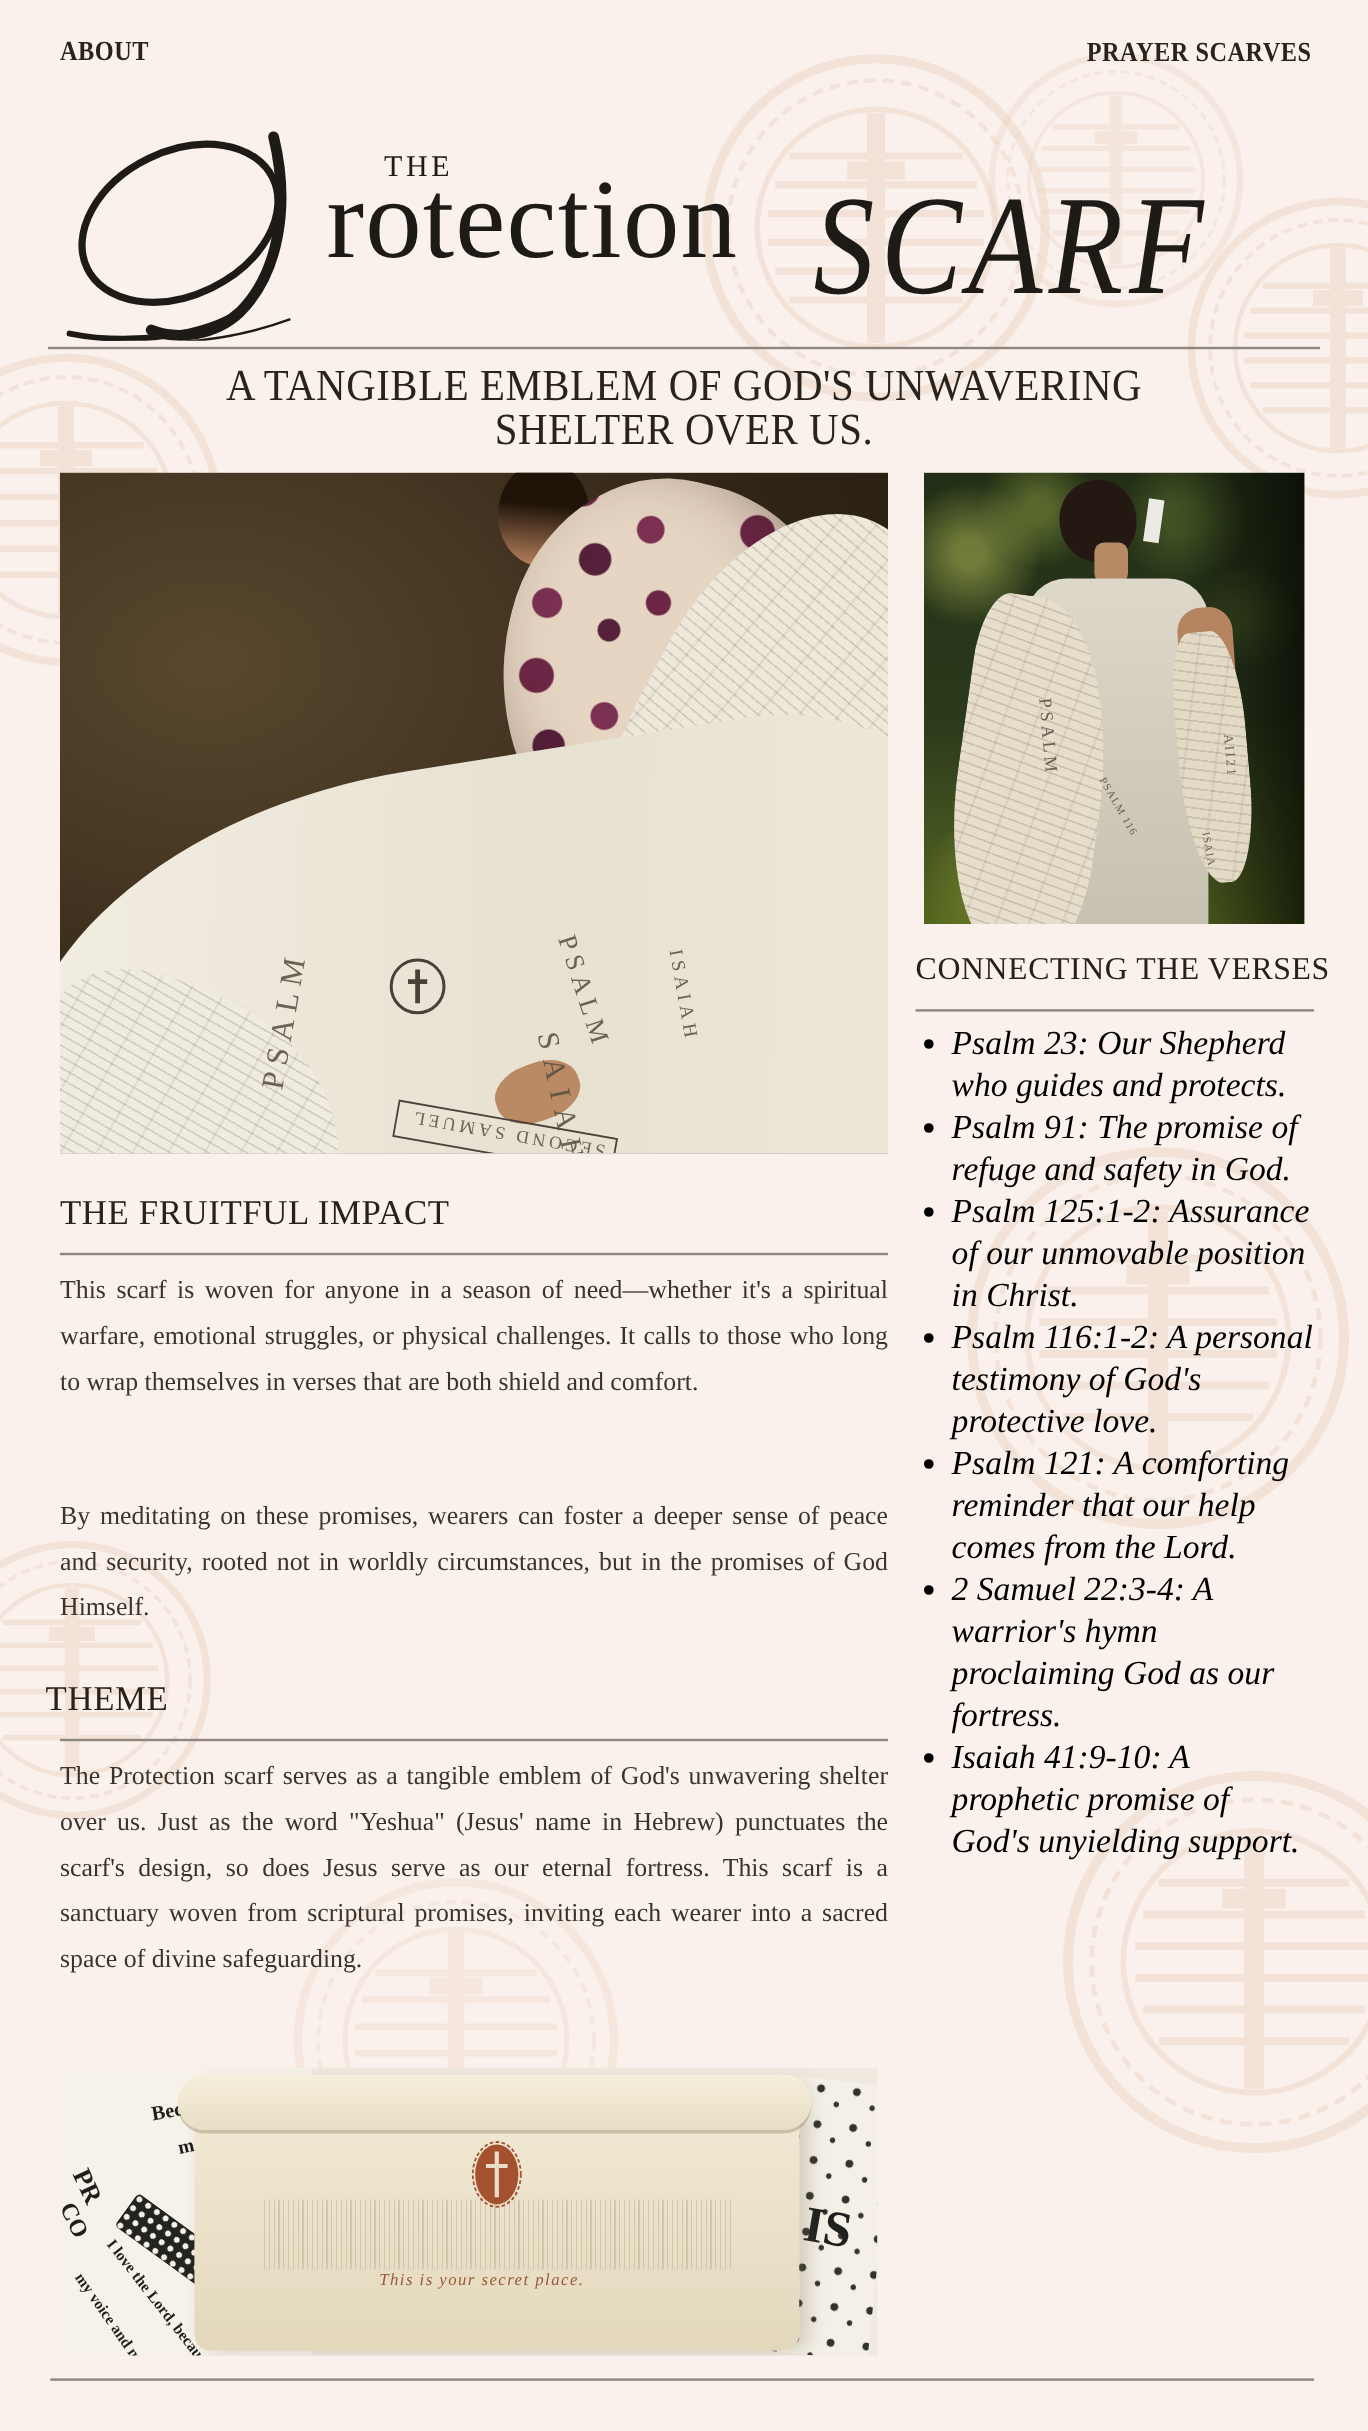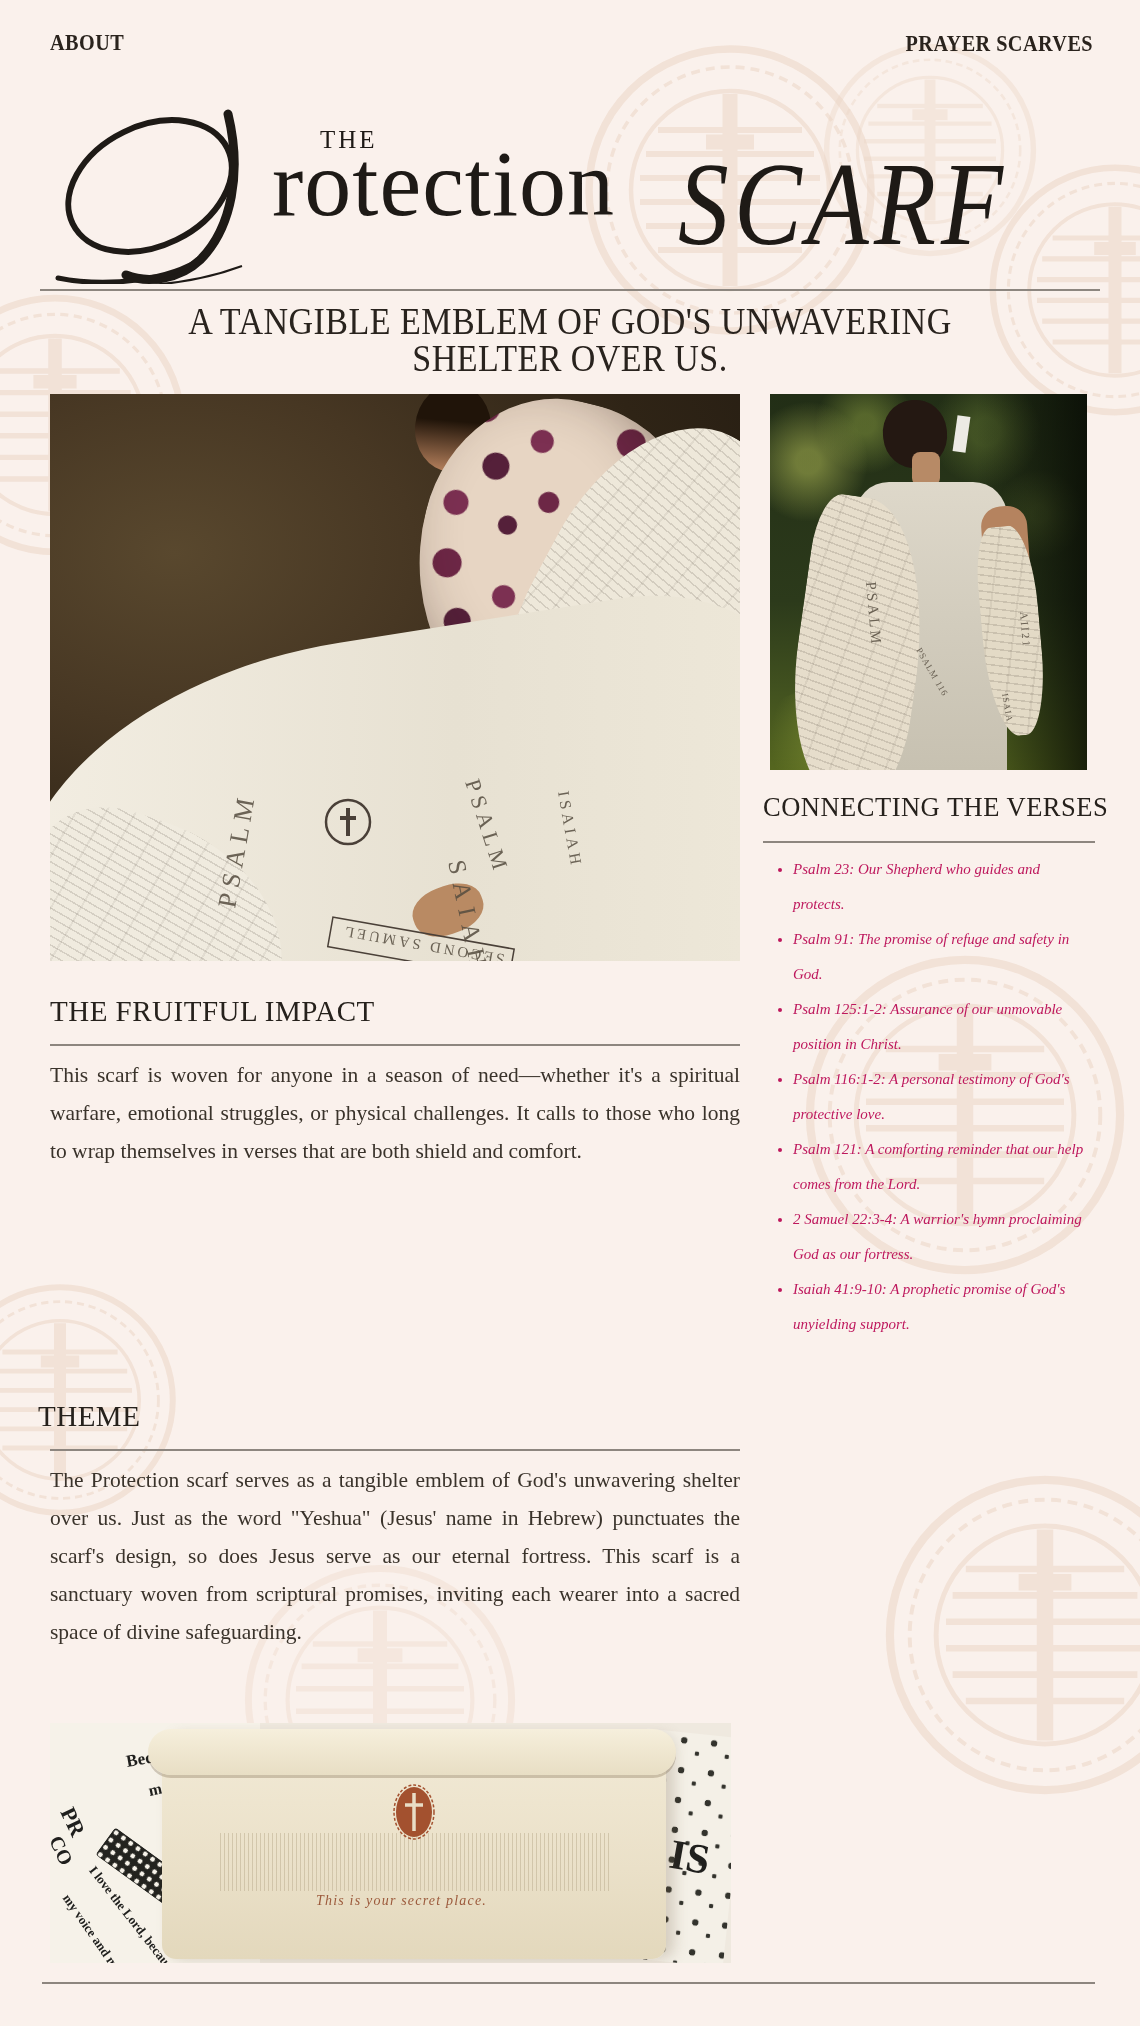--- a/index.html
+++ b/index.html
@@ -14,21 +14,21 @@
   .t-the{font-size:25px;letter-spacing:3px;color:#1e1a16;font-weight:500;}
   .t-big{font-size:94px;letter-spacing:1px;color:#1e1a16;line-height:1;white-space:nowrap;}
   .t-scarf{font-size:118px;font-style:italic;letter-spacing:6px;color:#1e1a16;line-height:1;
            transform:scaleX(.86);transform-origin:left top;white-space:nowrap;}
   .rule{background:#8d867f;height:2px;}
   .rule-thin{background:#8d867f;height:1.5px;}
   .subtitle{width:950px;text-align:center;font-size:37px;line-height:37px;letter-spacing:.5px;
             color:#29231e;transform:scaleX(.92);transform-origin:center top;}
   .h2{font-weight:normal;color:#26211c;letter-spacing:.5px;white-space:nowrap;}
   .body-left{font-size:21.5px;line-height:38px;text-align:justify;color:#3a332b;width:690px;}
-  .body-right{font-style:italic;font-size:15px;line-height:35px;color:#be185d;width:332px;}
+  .body-right{font-style:italic;font-size:28px;line-height:35px;color:#000000;width:332px;}
   ul.verses{margin:0;padding:0 0 0 30px;}
   ul.verses li{margin:0;padding:0;}
   
   .photo{position:absolute;overflow:hidden;}
   .ph1{background:radial-gradient(ellipse at 18% 28%,#59482e 0%,#473723 30%,#2f2416 62%,#201910 100%);}
   .ph3{background:
     radial-gradient(circle at 12% 18%,rgba(186,196,90,.5) 0 12px,transparent 60px),
     radial-gradient(circle at 30% 8%,rgba(150,170,70,.45) 0 10px,transparent 50px),
     radial-gradient(circle at 85% 32%,rgba(120,140,60,.3) 0 8px,transparent 45px),
     radial-gradient(circle at 68% 10%,rgba(95,115,48,.5) 0 14px,transparent 55px),
@@ -163,20 +163,21 @@
         </g>
       <g transform="translate(232,300) rotate(80)">
           <text class="frag" font-size="9" letter-spacing="1">ISAIA</text>
         </g>
     </svg>
   </div>
 
   <div class="abs h2" style="left:50px;top:995px;font-size:29px">THE FRUITFUL IMPACT</div>
   <div class="abs rule" style="left:50px;top:1044px;width:690px"></div>
   <div class="abs body-left" style="left:50px;top:1056px">This scarf is woven for anyone in a season of need—whether it's a spiritual warfare, emotional struggles, or physical challenges. It calls to those who long to wrap themselves in verses that are both shield and comfort.</div>
+  <div class="abs body-left" style="left:50px;top:1244px">By meditating on these promises, wearers can foster a deeper sense of peace and security, rooted not in worldly circumstances, but in the promises of God Himself.</div>
 
   <div class="abs h2" style="left:38px;top:1400px;font-size:29px">THEME</div>
   <div class="abs rule" style="left:50px;top:1449px;width:690px"></div>
   <div class="abs body-left" style="left:50px;top:1461px">The Protection scarf serves as a tangible emblem of God's unwavering shelter over us. Just as the word "Yeshua" (Jesus' name in Hebrew) punctuates the scarf's design, so does Jesus serve as our eternal fortress. This scarf is a sanctuary woven from scriptural promises, inviting each wearer into a sacred space of divine safeguarding.</div>
 
   <div class="photo ph2" style="left:50px;top:1723px;width:681px;height:240px">
     <div class="abs" style="left:0;top:0;width:210px;height:240px;background:#f6f2e9"></div>
     <span class="fab-txt" style="left:76px;top:24px;font-size:17px;transform:rotate(-10deg)">Because</span>
     <span class="fab-txt" style="left:98px;top:52px;font-size:16px;transform:rotate(-12deg)">me, There</span>
     <span class="fab-txt" style="left:118px;top:78px;font-size:16px;transform:rotate(-12deg)">Him a</span>

